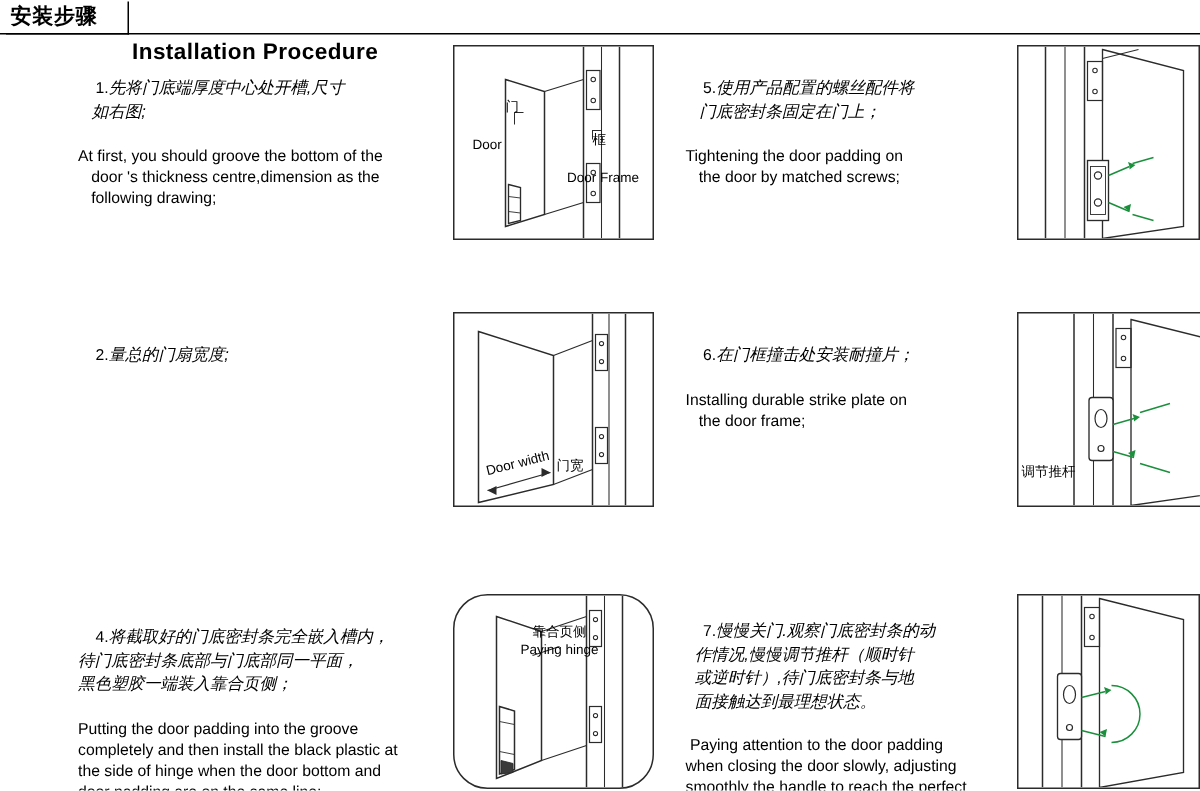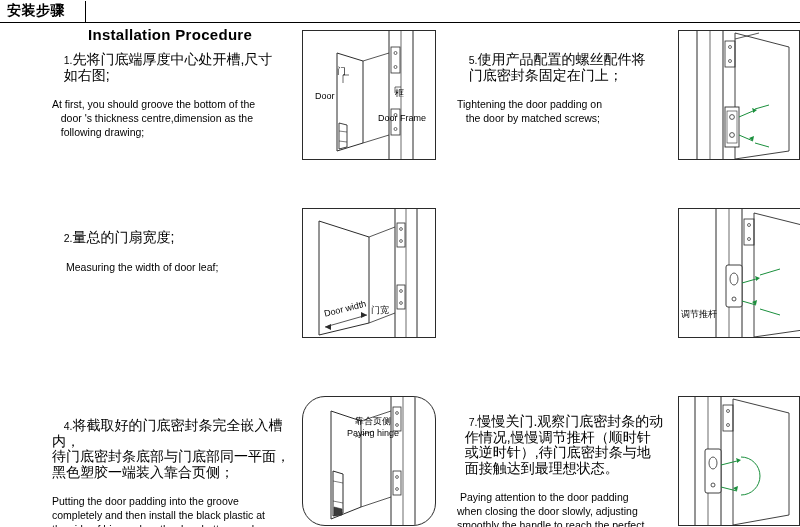--- a/index.html
+++ b/index.html
@@ -59,22 +59,23 @@
   }
 
   
   .txt {
     position: absolute;
     font-size: 10.5px;
     line-height: 14px;
     white-space: pre-wrap;
   }
   .txt .cn {
-    font-size: 14px;
+    font-size: 11px;
     line-height: 15.5px;
+    font-style: italic;
   }
   .indent {
     display: block;
   }
 
   
   .fig {
     position: absolute;
     border: 1px solid #2b2b2b;
     background: #ffffff;
@@ -102,41 +103,45 @@
   <div class="txt" style="left:52px; top:38px; width:240px;">
     <span>1.</span><span class="cn">先将门底端厚度中心处开槽,尺寸
    如右图;</span>
     <span class="indent">At first, you should groove the bottom of the
    door 's thickness centre,dimension as the
    following drawing;</span>
   </div>
 
   <div class="txt" style="left:52px; top:216px; width:240px;">
     <span>2.</span><span class="cn">量总的门扇宽度;</span>
-    <span class="indent" style="padding-left:14px;">Measuring the width of door leaf;</span>
   </div>
 
 
   <div class="txt" style="left:52px; top:404px; width:248px;">
     <span>4.</span><span class="cn">将截取好的门底密封条完全嵌入槽内，
 待门底密封条底部与门底部同一平面，
 黑色塑胶一端装入靠合页侧；</span>
     <span class="indent">Putting the door padding into the groove
 completely and then install the black plastic at
 the side of hinge when the door bottom and
 door padding are on the same line;</span>
   </div>
 
   <div class="txt" style="left:457px; top:38px; width:210px;">
     <span>5.</span><span class="cn">使用产品配置的螺丝配件将
    门底密封条固定在门上；</span>
     <span class="indent">Tightening the door padding on
    the door by matched screws;</span>
   </div>
 
+  <div class="txt" style="left:457px; top:216px; width:210px;">
+    <span>6.</span><span class="cn">在门框撞击处安装耐撞片；</span>
+    <span class="indent">Installing durable strike plate on
+   the door frame;</span>
+  </div>
 
   <div class="txt" style="left:457px; top:400px; width:215px;">
     <span>7.</span><span class="cn">慢慢关门.观察门底密封条的动
   作情况,慢慢调节推杆（顺时针
   或逆时针）,待门底密封条与地
   面接触达到最理想状态。</span>
     <span class="indent"> Paying attention to the door padding
 when closing the door slowly, adjusting
 smoothly the handle to reach the perfect
 match between door padding and door.</span>

